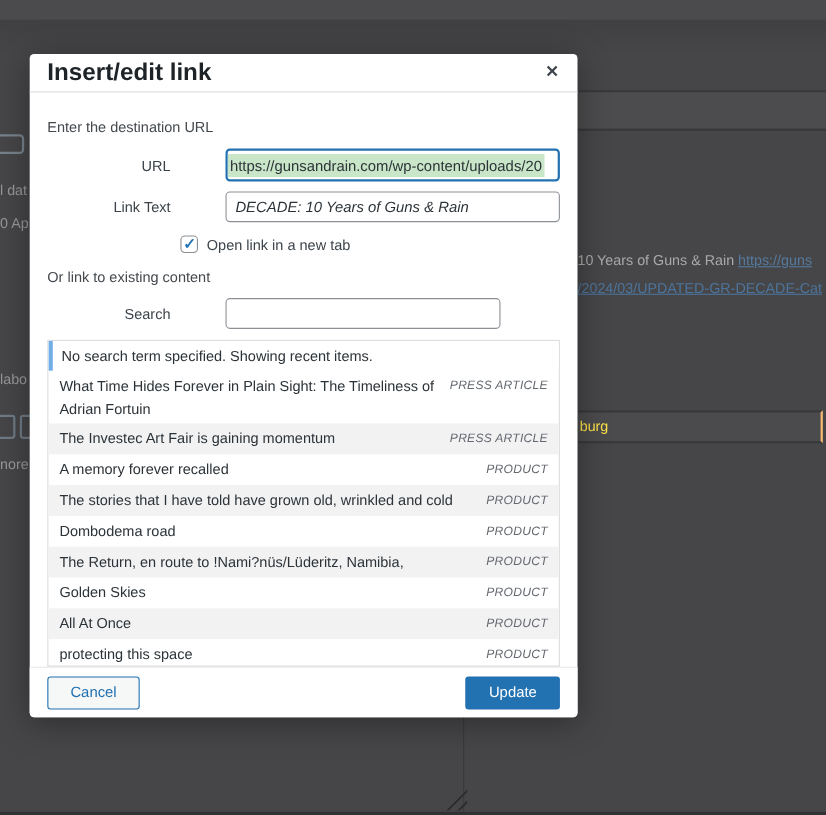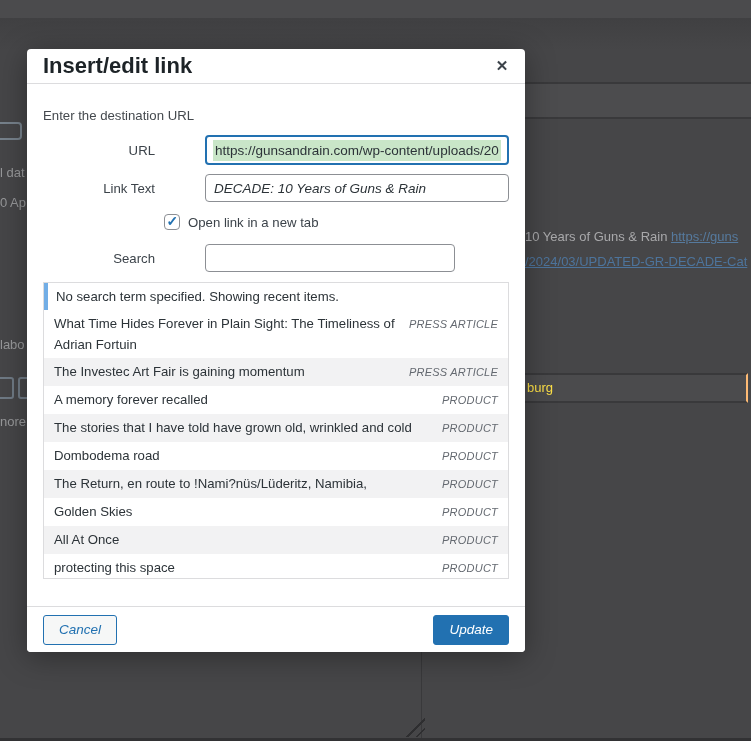--- a/index.html
+++ b/index.html
@@ -57,21 +57,21 @@
   }
   .text-input {
     height: 28px; border: 1px solid #8c8f94; border-radius: 4px;
     font-family: "Liberation Sans", sans-serif; font-size: 13.5px; color: #2c3338;
     padding: 0 8px; background: #fff; outline: none;
   }
   .input-wide { width: 327px; font-style: italic; }
   .input-search { width: 250px; }
   .url-input {
     width: 327px; height: 30px; border: 2px solid #2271b1; border-radius: 4px;
-    background: #fff; display: flex; align-items: center; padding-left: 6px;
+    background: #fff; display: flex; align-items: center; padding-left: 0;
     overflow: hidden; white-space: nowrap;
   }
   .url-selected {
     background: #c9e6c8; font-size: 13.5px; color: #2c3338;
     padding: 3px 2px; white-space: nowrap;
   }
   .checkbox-row { display: flex; align-items: center; margin: 12px 0 14px 121px; }
   .checkbox {
     width: 16px; height: 16px; border: 1px solid #8c8f94; border-radius: 4px;
     background: #fff; margin-right: 8px; position: relative; cursor: pointer;
@@ -98,21 +98,21 @@
   .result-title { flex: 1; font-size: 13.2px; color: #2c3338; padding-right: 14px; }
   .result-type { font-size: 11px; color: #646970; white-space: nowrap; padding-top: 1px; letter-spacing: .02em; font-style: italic; }
 
   .modal-footer {
     position: absolute; left: 0; bottom: 0; width: 100%; height: 46px;
     border-top: 1px solid #dcdcde; display: flex; align-items: center;
     justify-content: space-between; padding: 0 16px; background: #fff;
     border-radius: 0 0 4px 4px;
   }
   .btn { height: 30px; border-radius: 3px; font-family: "Liberation Sans", sans-serif;
-    font-size: 13.5px; padding: 0 15px; cursor: pointer; font-style: italic; }
+    font-size: 13.5px; padding: 0 20px; cursor: pointer; }
   .btn-secondary { background: #f6f7f7; border: 1px solid #2271b1; color: #2271b1; }
   .btn-primary { background: #2271b1; border: 1px solid #2271b1; color: #fff; }
 </style>
 </head>
 <body>
 
 <div class="bg-topbar"></div>
 <div class="bg-topgrad"></div>
 
 <div class="bg-box1"></div>
@@ -157,20 +157,21 @@
     <div class="form-row">
       <label class="form-label">Link Text</label>
       <input class="text-input input-wide" value="DECADE: 10 Years of Guns &amp; Rain" style="">
     </div>
 
     <div class="checkbox-row">
       <span class="checkbox checked"></span>
       <span class="checkbox-label">Open link in a new tab</span>
     </div>
 
+    <div class="section-heading">Or link to existing content</div>
 
     <div class="form-row">
       <label class="form-label">Search</label>
       <input class="text-input input-search" value="" style="">
     </div>
 
     <ul class="results-box">
       <li class="notice-row">No search term specified. Showing recent items.</li>
 
         <li class="result-row">

